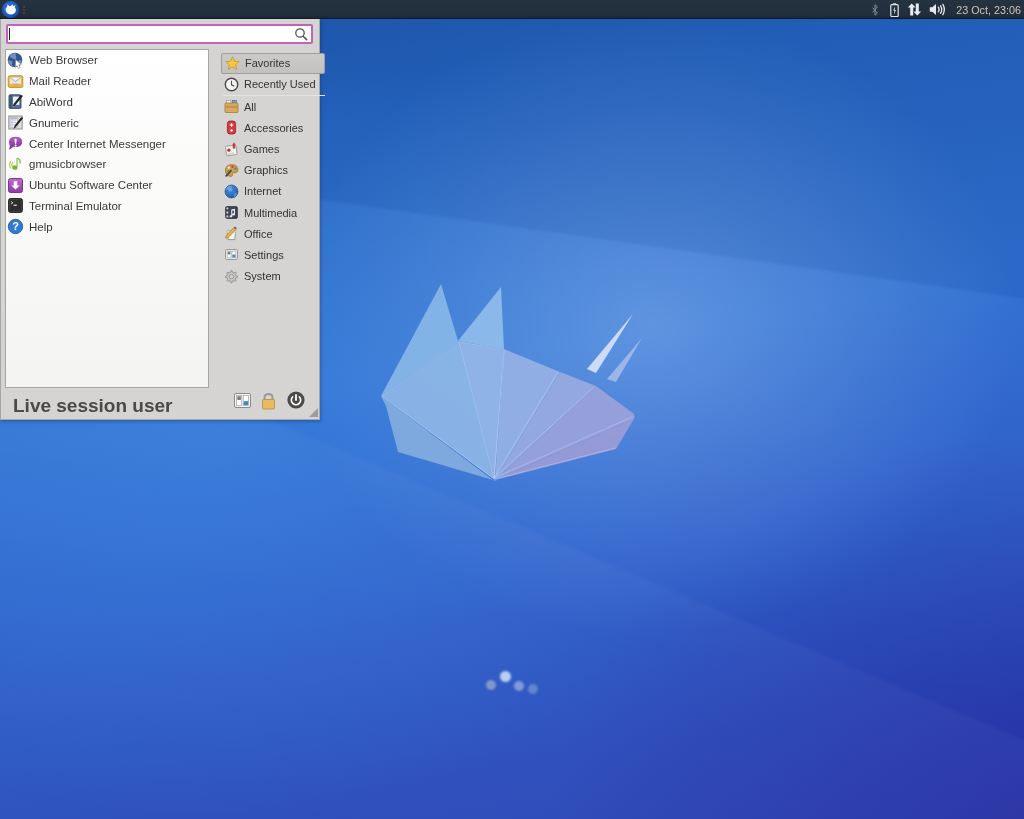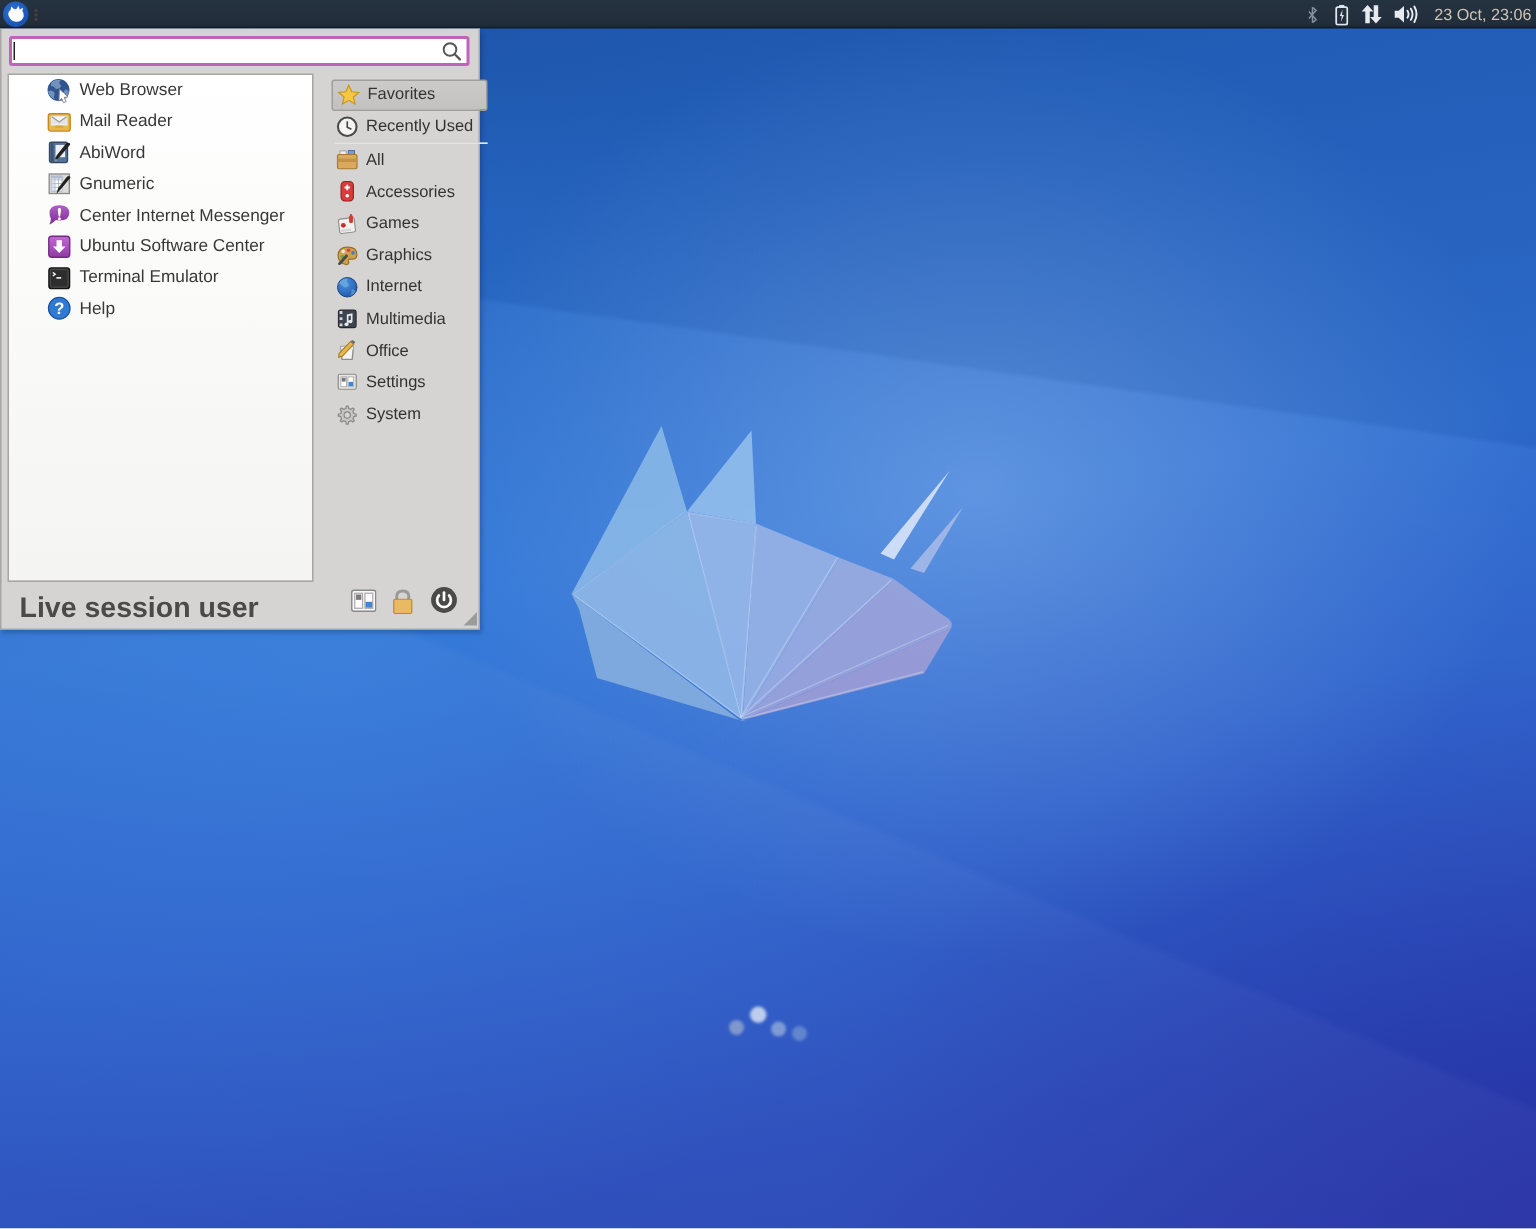--- a/index.html
+++ b/index.html
@@ -36,21 +36,21 @@
 
 
 #menu { position:absolute; left:0; top:19px; width:320px; height:401px;
   background:#d5d4d2; border:1px solid #a6a6a4; border-top:none;
   box-shadow: 1px 2px 3px rgba(0,0,30,0.22); }
 #search { position:absolute; left:5px; top:5px; width:307px; height:20px;
   background:#fff; border:2px solid #c163bd; border-radius:2px; }
 #caret { position:absolute; left:1px; top:2px; width:1px; height:12px; background:#222; }
 #apps { position:absolute; left:4px; top:30px; width:204px; height:339px;
   background:linear-gradient(to bottom,#ffffff, #f4f4f2); border:1px solid #a5a5a3; }
-.arow { height:20.8px; display:flex; align-items:center;padding-left:24px; }
+.arow { height:20.8px; display:flex; align-items:center; }
 .arow svg { width:17px; height:17px; margin-left:1px; flex:none; }
 .arow span { margin-left:5px; font-size:11.5px; color:#383838; white-space:nowrap; }
 #cats { position:absolute; left:220px; top:33.7px; width:104px; }
 .crow { height:21.2px; display:flex; align-items:center; position:relative; }
 .crow svg { width:15px; height:15px; margin-left:3px; flex:none; }
 .crow span { margin-left:5px; font-size:11px; color:#333; white-space:nowrap; }
 .crow.sel { background:linear-gradient(to bottom,#cccbc9,#c2c1bf); border:1px solid #9e9e9c; border-radius:2px; }
 .csep { height:1px; background:#bcbcba; border-bottom:1px solid #e4e4e2; margin:0 0 0 2px; }
 #footer { position:absolute; left:0; bottom:0; width:318px; height:31px; }
 #user { position:absolute; left:12px; top:7px; font-size:19px; font-weight:bold; color:#4a4a4a; }
@@ -197,20 +197,28 @@
               </linearGradient>
             </defs>
             <path d="M8.6,1.8 Q15.2,1.8 15.2,7 Q15.2,12 8.6,12 Q7.3,12 6.2,11.7 Q3.6,14.3 1.8,14.6 Q3,12.6 2.9,10.8 Q2,9.2 2,7 Q2,1.8 8.6,1.8 Z" fill="url(#pg)"></path>
             <path d="M8.6,3.6 Q9.9,3.6 9.7,5.2 L9.2,8.6 Q9.1,9.5 8.6,9.5 Q8.1,9.5 8,8.6 L7.5,5.2 Q7.3,3.6 8.6,3.6 Z" fill="#fff"></path>
             <circle cx="8.6" cy="10.8" r="1" fill="#fff"></circle>
           </svg>
           <span>Center Internet Messenger</span>
         </div>
         <div class="arow">
           <svg viewBox="0 0 17 17">
+            <path d="M9.5,2 L10.5,2 L10.5,11.5 A2.6,2.2 0 1 1 8.3,9.4 L9.5,9.9 Z" fill="#76b82a"></path>
+            <path d="M10.5,2 Q14,4 13,7.5" fill="none" stroke="#76b82a" stroke-width="1.2"></path>
+            <path d="M5.5,6.5 Q4,8.5 5.5,10.8 M3.6,5.4 Q1.5,8.5 3.6,12" fill="none" stroke="#9ccf4a" stroke-width="1.1" stroke-linecap="round"></path>
+          </svg>
+          <span>gmusicbrowser</span>
+        </div>
+        <div class="arow">
+          <svg viewBox="0 0 17 17">
             <defs>
               <linearGradient id="ug" x1="0" y1="0" x2="0" y2="1">
                 <stop offset="0" stop-color="#c369d2"></stop>
                 <stop offset="1" stop-color="#8f3ba3"></stop>
               </linearGradient>
             </defs>
             <rect x="1.5" y="1.5" width="14" height="14" rx="2" fill="url(#ug)"></rect>
             <rect x="1.5" y="1.5" width="14" height="14" rx="2" fill="none" stroke="#702a84" stroke-width="0.9"></rect>
             <path d="M8.5,12.6 L4.3,8.4 L6.7,8.4 L6.7,4.2 L10.3,4.2 L10.3,8.4 L12.7,8.4 Z" fill="#fff"></path>
           </svg>

